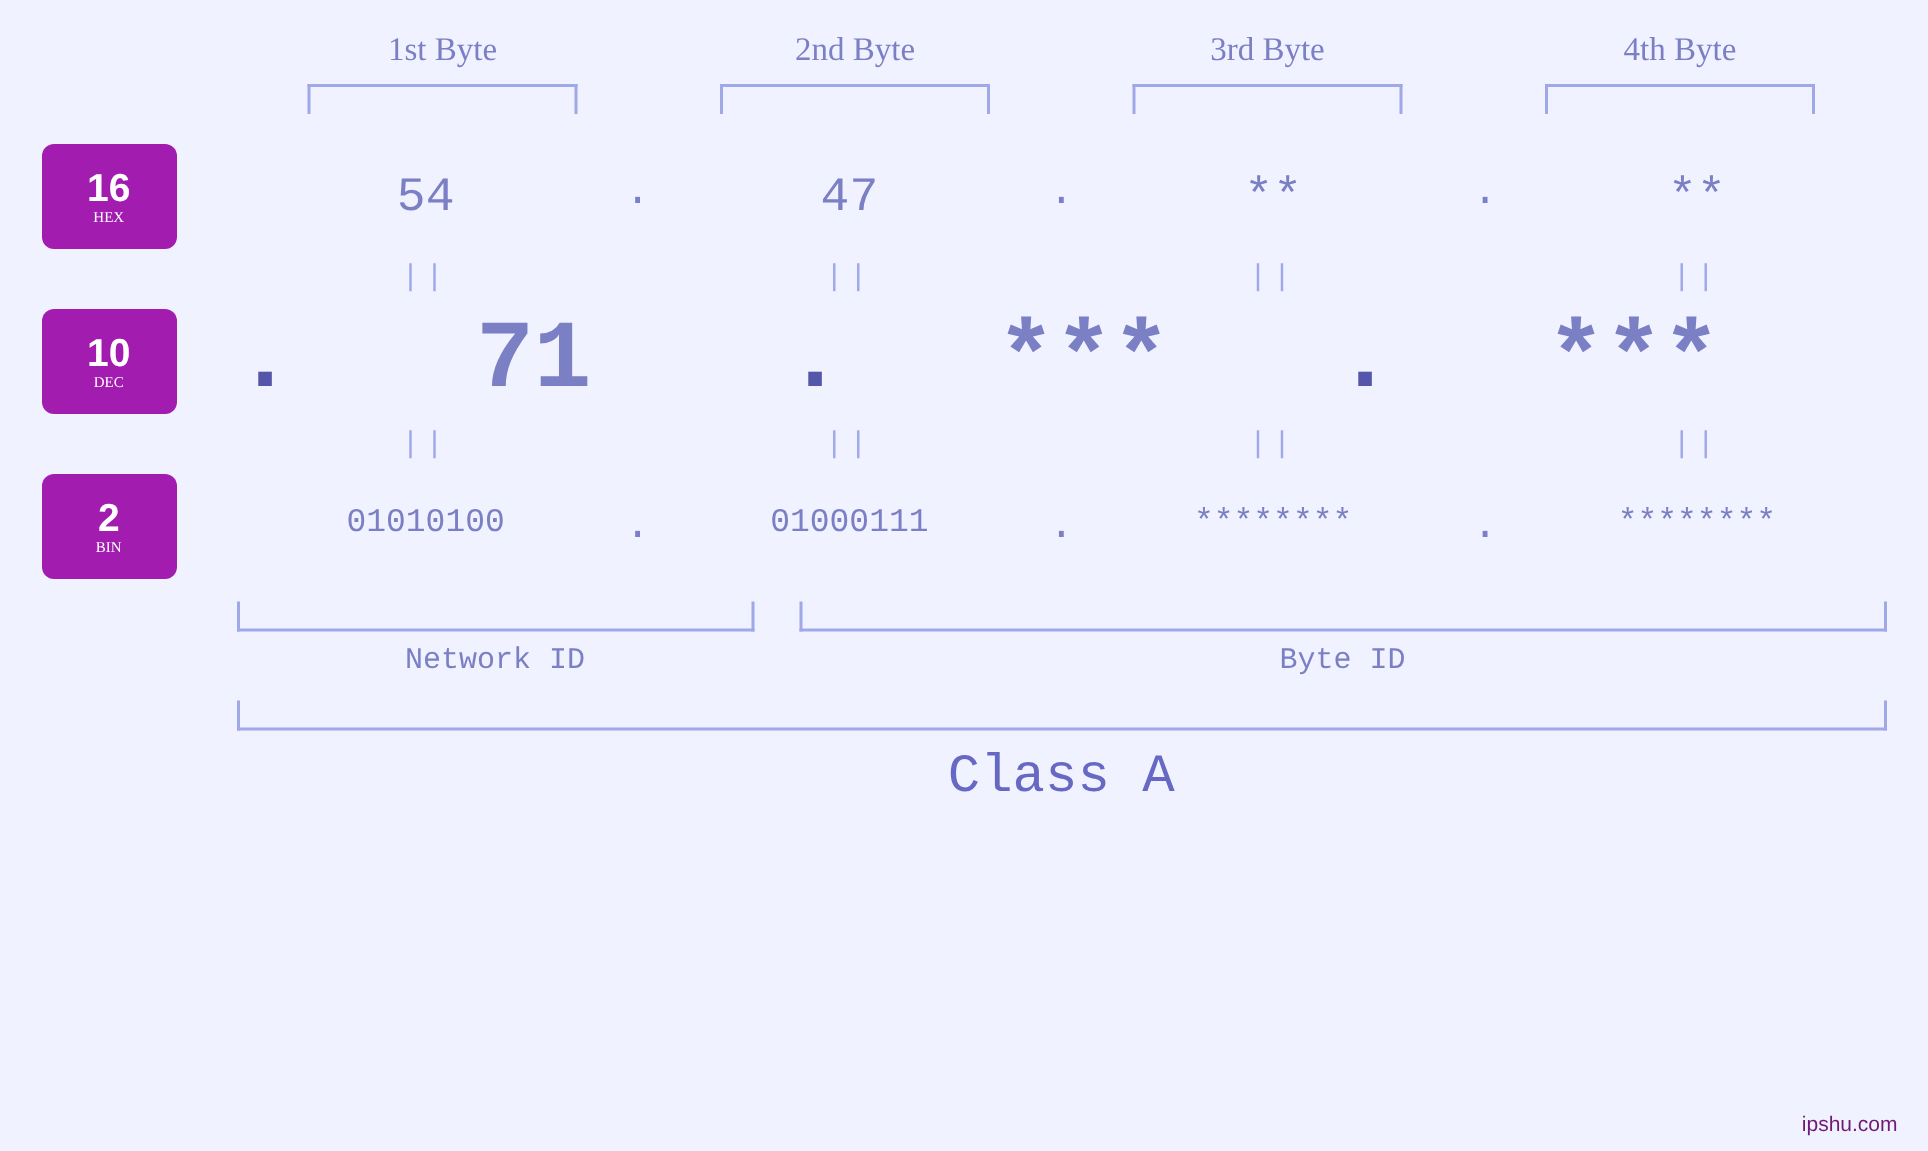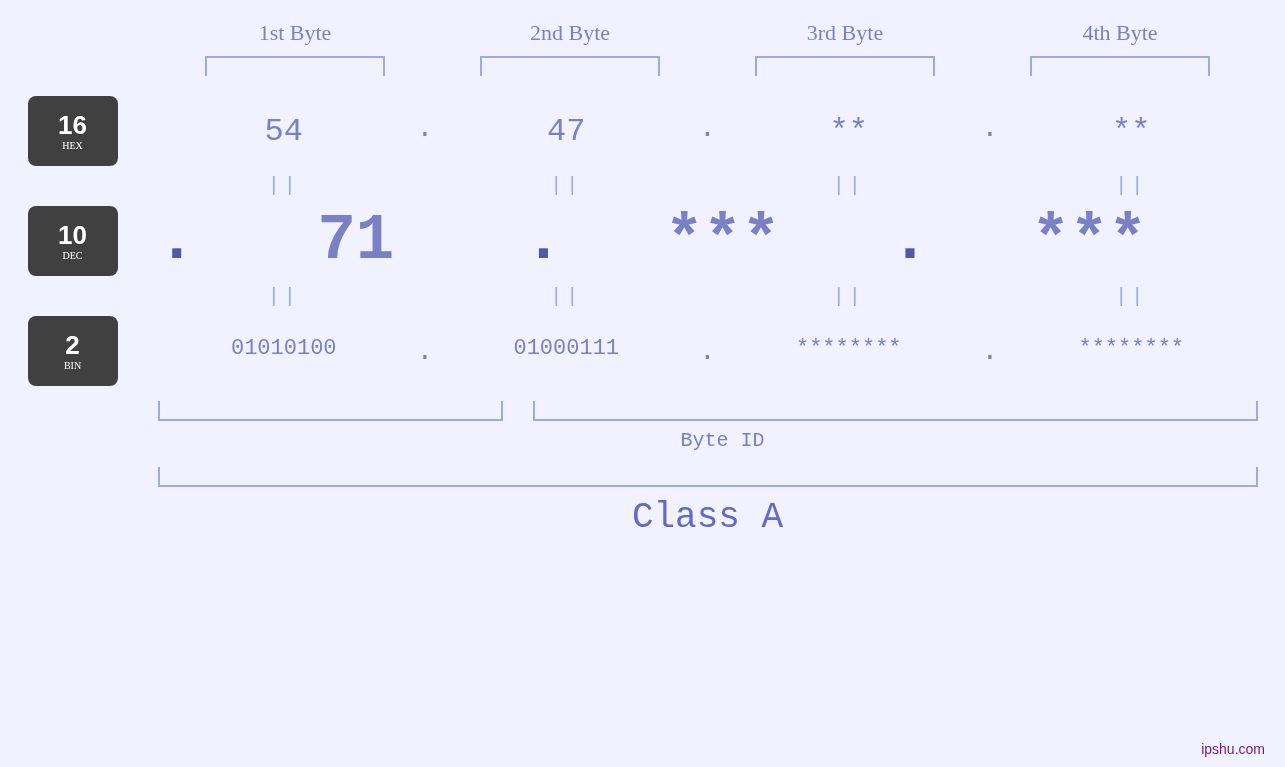--- a/index.html
+++ b/index.html
@@ -62,21 +62,21 @@
     
     .data-section {
       display: flex;
       width: 1230px;
       align-items: center;
     }
 
     .label-box {
       width: 90px;
       height: 70px;
-      background-color: #404040;
+      background-color: #a21caf;
       border-radius: 8px;
       display: flex;
       flex-direction: column;
       align-items: center;
       justify-content: center;
       color: white;
       margin-right: 40px;
       flex-shrink: 0;
     }
     .label-box .number {
@@ -333,20 +333,21 @@
       <div class="byte-value">********</div>
     </div>
   </div>
 
   <div class="bottom-section">
     <div class="bottom-brackets">
       <div class="network-bracket"></div>
       <div class="host-bracket"></div>
     </div>
     <div class="id-labels">
+      <div class="network-id-label">Network ID</div>
       <div class="host-id-label">Byte ID</div>
     </div>
 
     <div class="full-bottom-bracket"></div>
     <div class="class-label">Class A</div>
   </div>
 
   <div class="watermark">ipshu.com</div>
 </div>
 

